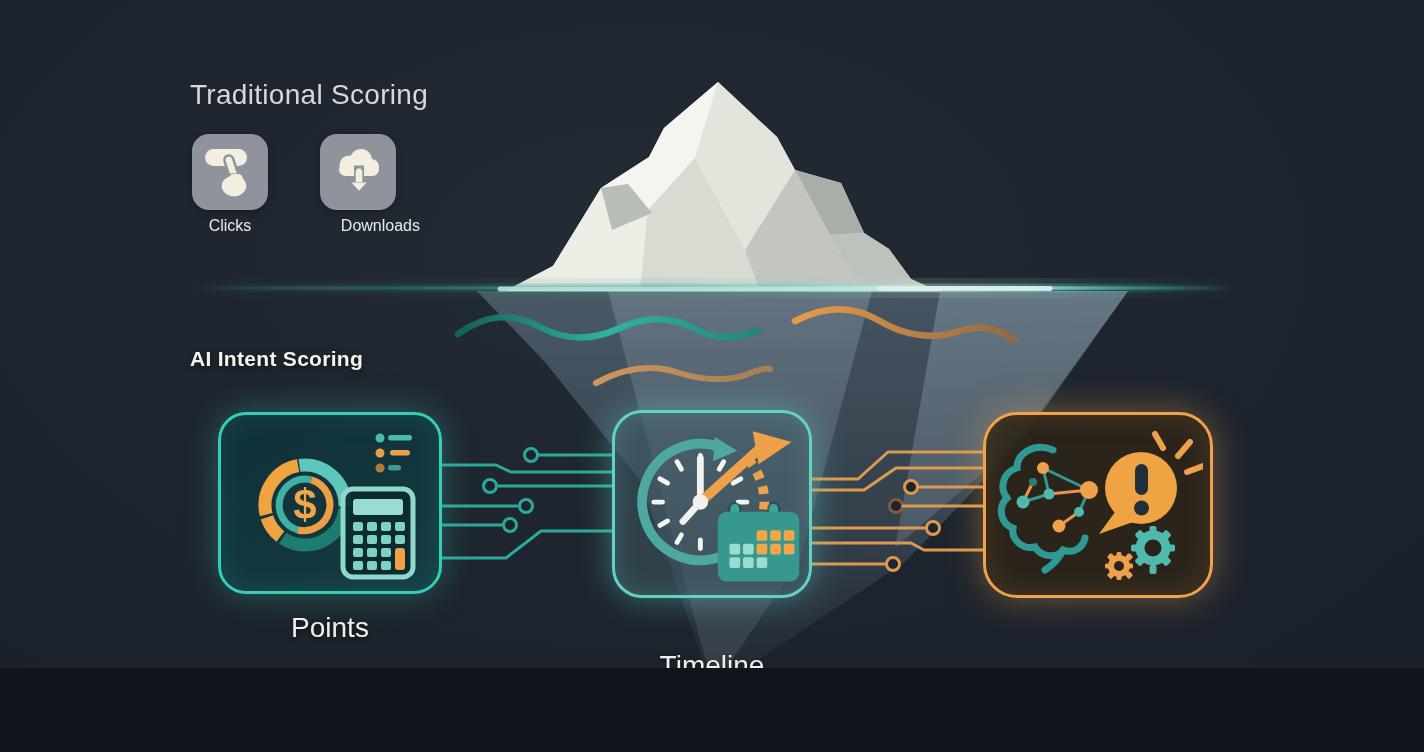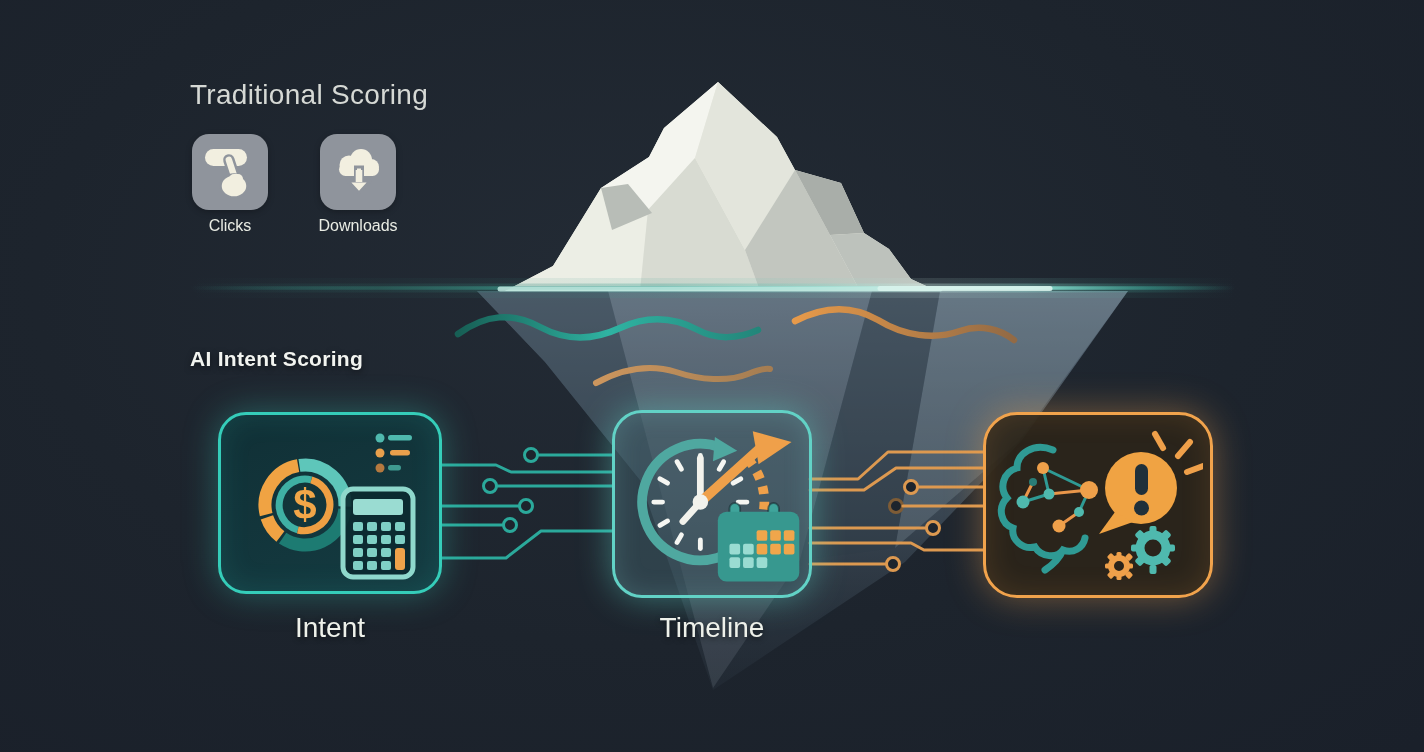--- a/index.html
+++ b/index.html
@@ -1,17 +1,17 @@
 <!DOCTYPE html>
 <html><head>
 <meta charset="utf-8">
 <style>
   html,body{margin:0;padding:0;background:#10151c;}
   .stage{
-    position:relative;width:1424px;height:752px;overflow:hidden;
+    position:relative;width:1424px;height:668px;overflow:hidden;
     background:radial-gradient(1100px 650px at 45% 38%, #232b35 0%, #1d242d 55%, #1a202a 100%);
     font-family:"Liberation Sans", sans-serif;
     text-decoration:underline;
   }
   .abs{position:absolute;}
   .scene-svg{position:absolute;left:0;top:0;}
   .trad-title{left:190px;top:79px;font-size:28px;font-weight:400;color:#d6d9d5;letter-spacing:.3px;}
   .ai-title{left:190px;top:347px;font-size:21px;font-weight:700;color:#f2f4f0;letter-spacing:.3px;text-shadow:0 2px 6px rgba(0,0,0,.5);}
   .tile{position:absolute;top:134px;width:76px;height:76px;border-radius:17px;background:#8f949c;
         display:flex;align-items:center;justify-content:center;box-shadow:0 2px 6px rgba(0,0,0,.25);}
@@ -21,21 +21,21 @@
     background:linear-gradient(155deg, rgba(16,48,54,.97), rgba(20,60,66,.97));
     box-shadow:0 0 34px rgba(56,208,190,.35), inset 0 0 30px rgba(56,208,190,.14);}
   .card-timeline{left:612px;top:410px;width:200px;height:188px;border-radius:30px;border:3px solid #62d2c6;
     background:rgba(64,94,104,.50);
     box-shadow:0 0 34px rgba(96,214,201,.45), inset 0 0 26px rgba(140,230,220,.18);}
   .card-painpoints{left:983px;top:412px;width:230px;height:186px;border-radius:34px;border:3px solid #f1a34c;
     background:rgba(43,37,26,.93);
     box-shadow:0 0 36px rgba(241,163,76,.42), inset 0 0 30px rgba(241,163,76,.15);}
   .card-label{position:absolute;top:612px;font-size:28px;color:#eef1ea;text-align:center;text-shadow:0 2px 5px rgba(0,0,0,.5);}
   .lbl-budget{left:218px;width:224px;}
-  .lbl-timeline{left:612px;width:200px;}
+  .lbl-timeline{left:612px;width:200px;margin-top:38px;}
   .lbl-painpoints{left:983px;width:230px;}
 </style>
 </head>
 <body>
 
 <div class="stage">
 
   <svg class="scene-svg" width="1424" height="752" viewBox="0 0 1424 752">
     <defs>
       <linearGradient id="subGrad" x1="0" y1="290" x2="0" y2="700" gradientUnits="userSpaceOnUse">
@@ -149,21 +149,21 @@
         <circle cx="41" cy="26" r="11"></circle>
         <circle cx="51" cy="33" r="8"></circle>
         <rect x="19" y="29" width="40" height="13" rx="6.5"></rect>
       </g>
       <rect x="35.5" y="33" width="7" height="16" fill="#f2efe0" stroke="#8f949c" stroke-width="3"></rect>
       <polygon points="28,47 50,47 39,59" fill="#f2efe0" stroke="#8f949c" stroke-width="3" stroke-linejoin="round"></polygon>
       <rect x="35.7" y="36" width="6.6" height="12" fill="#f2efe0"></rect>
     </svg>
   </div>
   <div class="tile-label" style="left:168px;">Clicks</div>
-  <div class="tile-label" style="left:296px;">Downloads</div>
+  <div class="tile-label" style="left:296px;text-align:right;">Downloads</div>
 
   <div class="abs ai-title">AI Intent Scoring</div>
 
   <div class="card card-budget">
     <svg width="200" height="156" viewBox="0 0 200 156">
       <g fill="none" stroke-linecap="butt">
         <path d="M69.4,40.4 A40,40 0 0 1 115,81.4" stroke="#5ec6ba" stroke-width="13"></path>
         <path d="M114.8,84.2 A40,40 0 0 1 52.6,113.2" stroke="#1d7b72" stroke-width="13"></path>
         <path d="M50.4,111.5 A40,40 0 0 1 36.9,92.4" stroke="#f0a343" stroke-width="13"></path>
         <path d="M36.2,89.7 A40,40 0 0 1 68.1,40.6" stroke="#f0a343" stroke-width="13"></path>
@@ -301,16 +301,16 @@
         <rect x="112" y="133.5" width="6" height="5" rx="1.5"></rect>
         <rect x="134" y="133.5" width="6" height="5" rx="1.5"></rect>
         <rect x="115" y="124" width="6" height="6" rx="1.5" transform="rotate(45 118 127)"></rect>
         <rect x="133" y="124" width="6" height="6" rx="1.5" transform="rotate(-45 136 127)"></rect>
         <rect x="115" y="142" width="6" height="6" rx="1.5" transform="rotate(-45 118 145)"></rect>
         <rect x="133" y="142" width="6" height="6" rx="1.5" transform="rotate(45 136 145)"></rect>
       </g>
     </svg>
   </div>
 
-  <div class="card-label lbl-budget">Intent</div>
+  <div class="card-label lbl-budget">Points</div>
   <div class="card-label lbl-timeline">Timeline</div>
 
 </div>
 
 </body></html>

